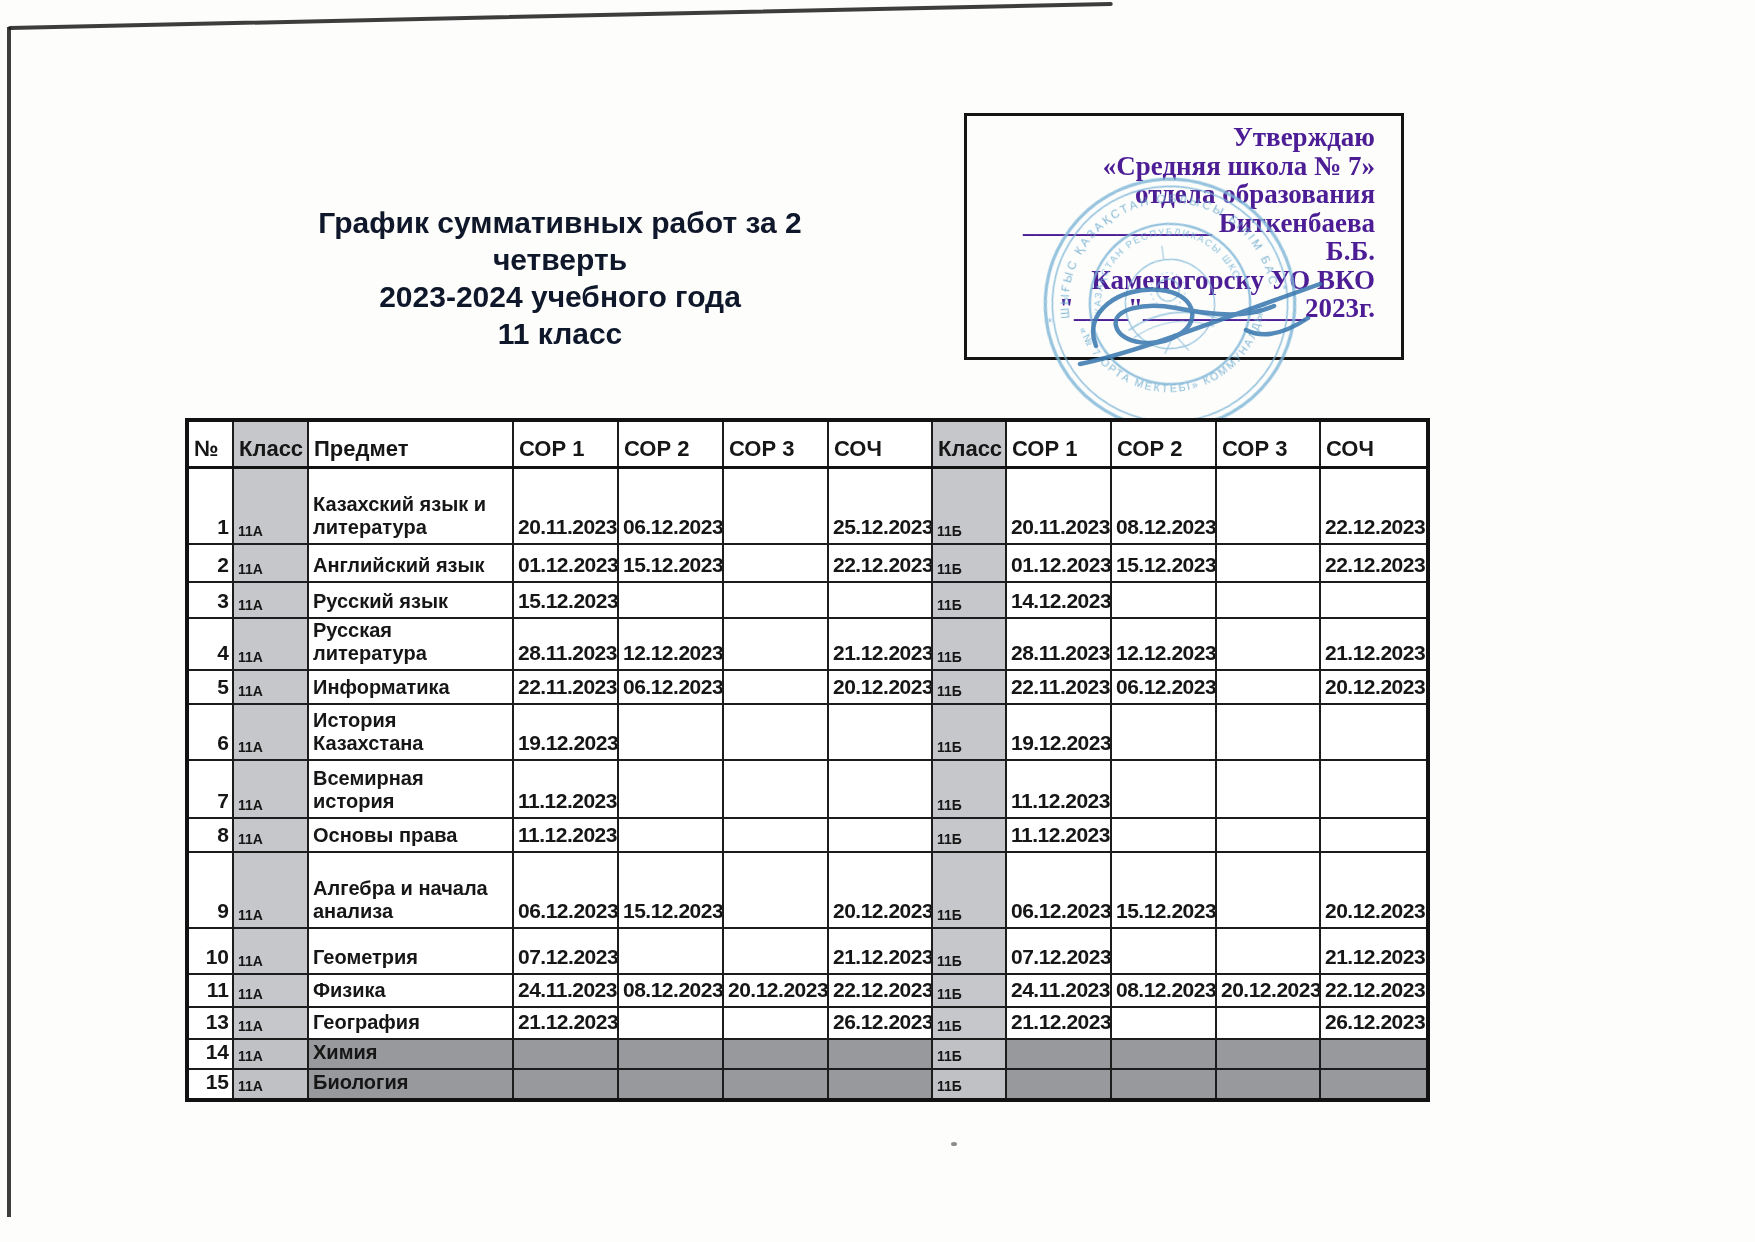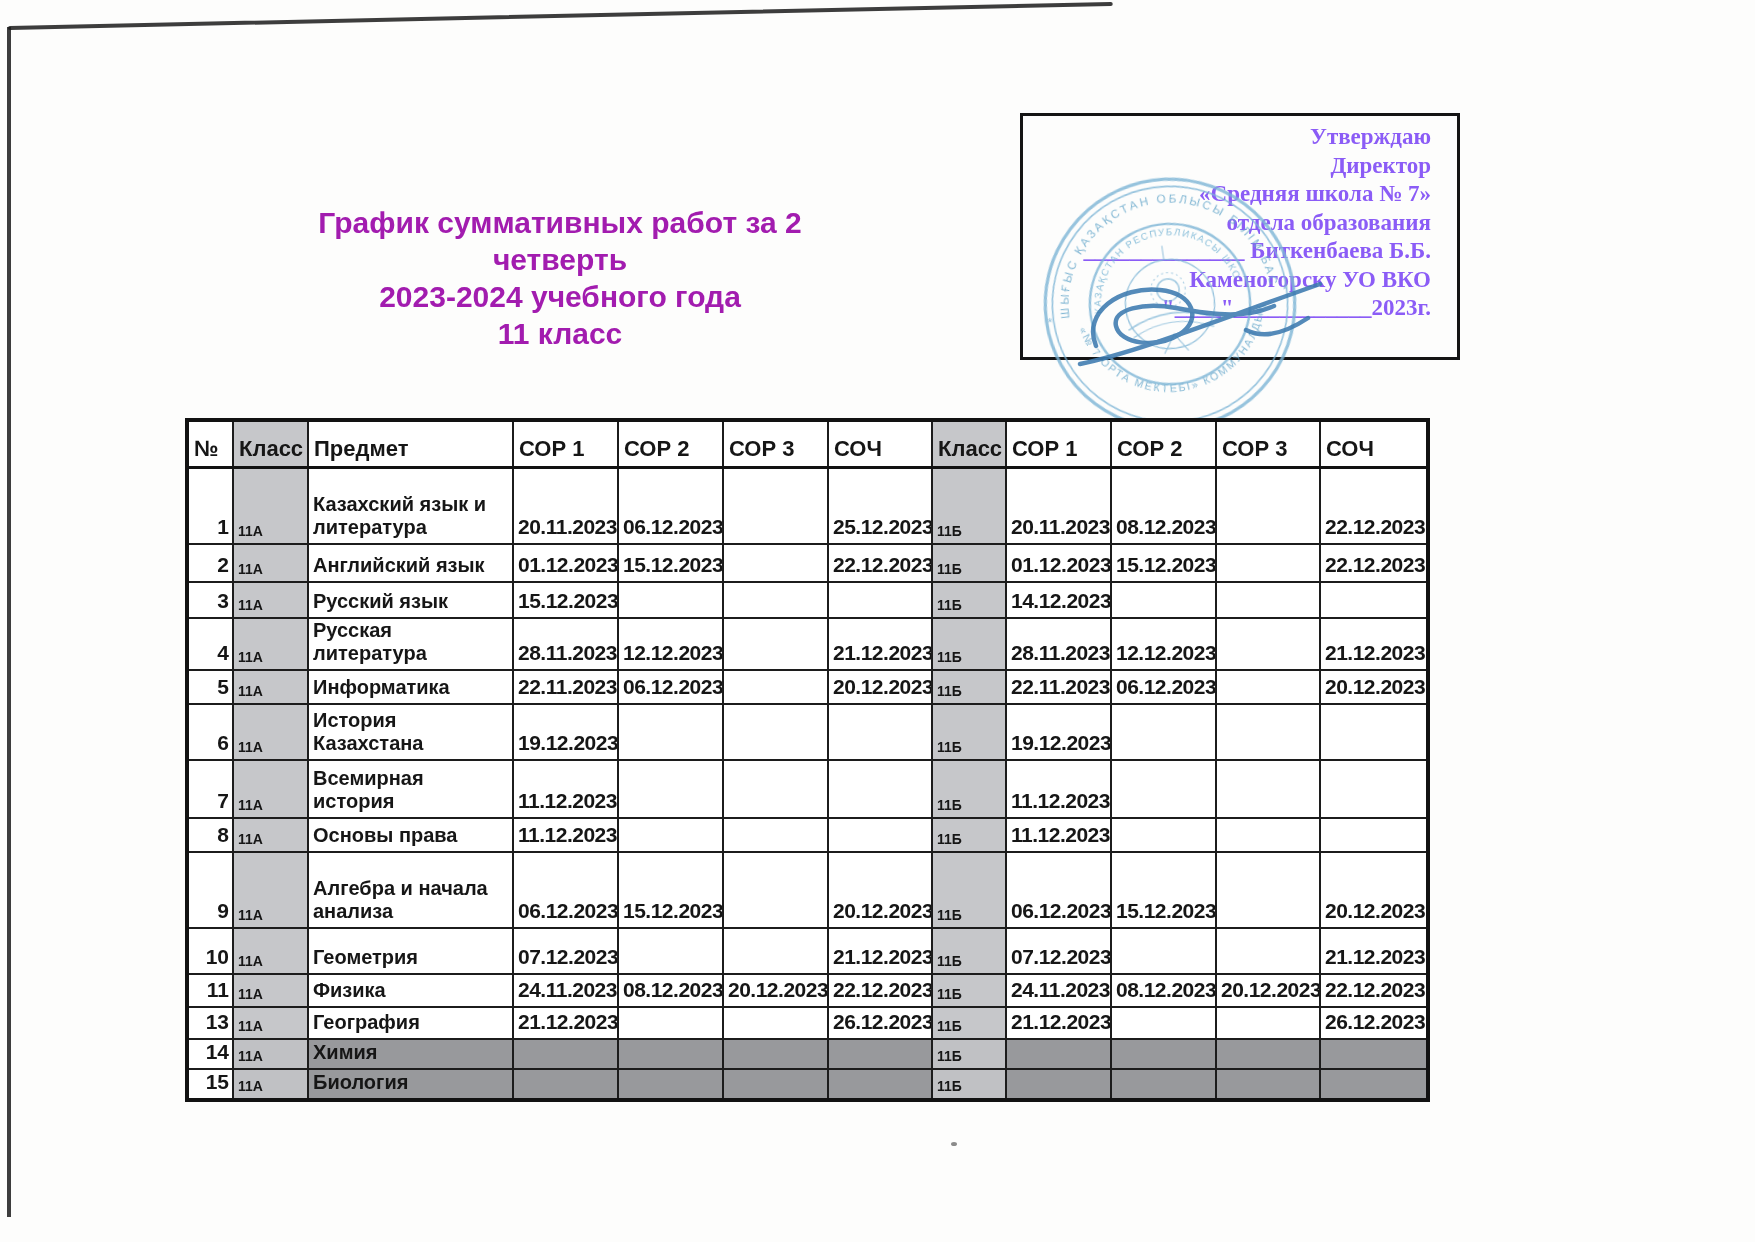--- a/index.html
+++ b/index.html
@@ -8,26 +8,26 @@
 
   
   .scan-top{position:absolute;left:8px;top:26px;width:1105px;height:4px;background:#1b1b1b;
             transform:rotate(-1.25deg);transform-origin:left center;opacity:.85;border-radius:2px;}
   .scan-left{position:absolute;left:7px;top:27px;width:4px;height:1190px;background:#1b1b1b;opacity:.85;}
   .speck1{position:absolute;left:583px;top:957px;width:5px;height:5px;background:#4a4a4a;border-radius:50%;opacity:.8;}
   .speck2{position:absolute;left:951px;top:1142px;width:6px;height:4px;background:#5a5a5a;border-radius:50%;opacity:.7;}
 
   
   .title{position:absolute;left:255px;top:204px;width:610px;text-align:center;
-         font-weight:700;font-size:30px;line-height:37px;color:#a21caf;}
-
-  
-  .approval{position:absolute;left:1020px;top:113px;width:440px;height:247px;border:3px solid #141414;
-            box-sizing:border-box;font-family:"Liberation Serif",serif;font-weight:700;font-size:23px;
-            line-height:28.5px;text-align:right;padding:7px 26px 0 10px;color:#8b5cf6;}
+         font-weight:700;font-size:30px;line-height:37px;color:#0f172a;}
+
+  
+  .approval{position:absolute;left:964px;top:113px;width:440px;height:247px;border:3px solid #141414;
+            box-sizing:border-box;font-family:"Liberation Serif",serif;font-weight:700;font-size:27px;
+            line-height:28.5px;text-align:right;padding:7px 26px 0 10px;color:#4c1d95;}
 
   
   .stamp{position:absolute;left:1028px;top:162px;width:284px;height:284px;opacity:.8;
          filter:blur(.5px);transform:rotate(-8deg);}
   .signature{position:absolute;left:1068px;top:268px;width:270px;height:120px;opacity:.88;}
 
   
   .grid-wrap{position:absolute;left:185px;top:418px;}
   table{border-collapse:collapse;table-layout:fixed;width:1245px;border:4px solid #121212;}
   th,td{border:2px solid #1c1c1c;overflow:hidden;}
@@ -71,21 +71,20 @@
   <div class="speck2"></div>
 
   <div class="title">
     <div>График суммативных работ за 2 четверть</div>
     <div>2023-2024 учебного года</div>
     <div>11 класс</div>
   </div>
 
   <div class="approval">
     <div>Утверждаю</div>
-    <div>Директор</div>
     <div>«Средняя школа № 7»</div>
     <div>отдела образования</div>
     <div>______________ Биткенбаева Б.Б.</div>
     <div>Каменогорску УО ВКО</div>
     <div>"____"____________2023г.</div>
   </div>
 
   <div class="stamp">
     <svg width="284" height="284" viewBox="0 0 280 280">
       <g stroke="#7db5d6" fill="none">

